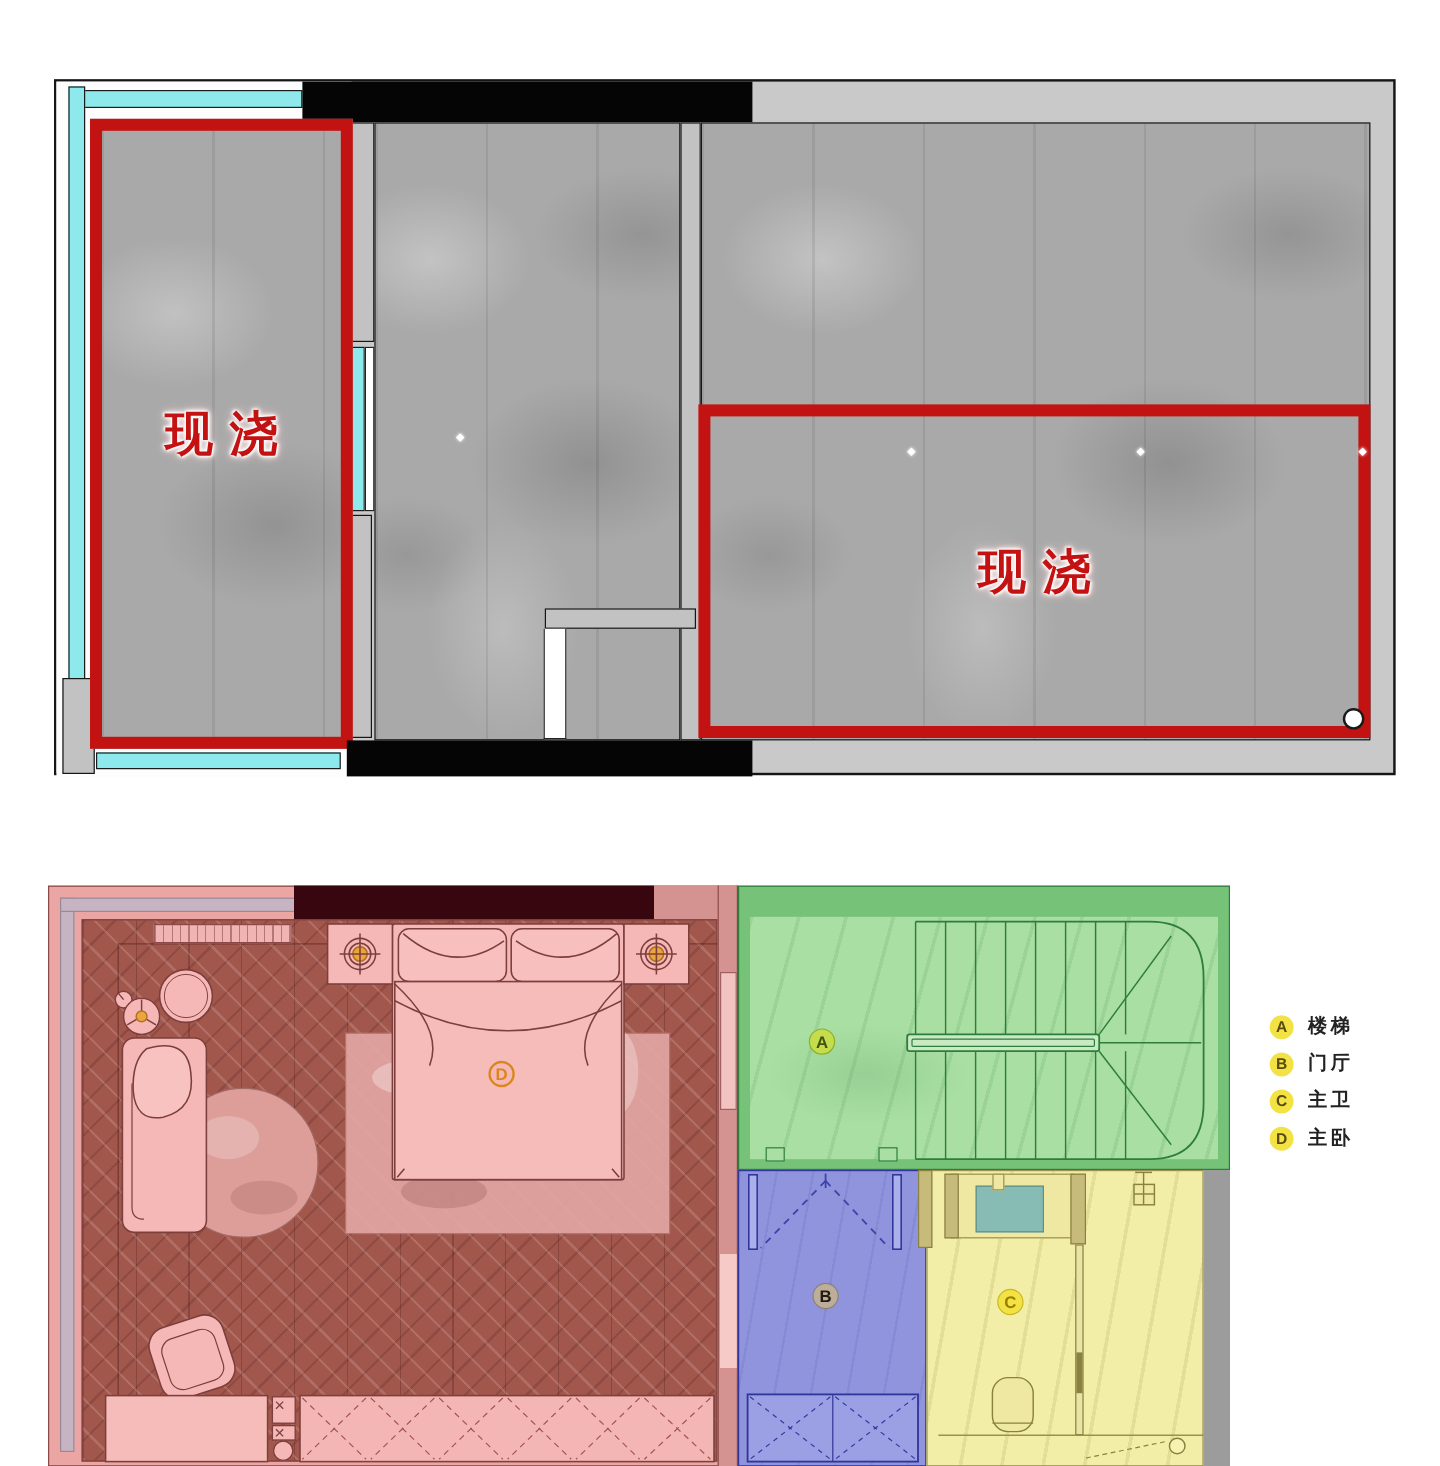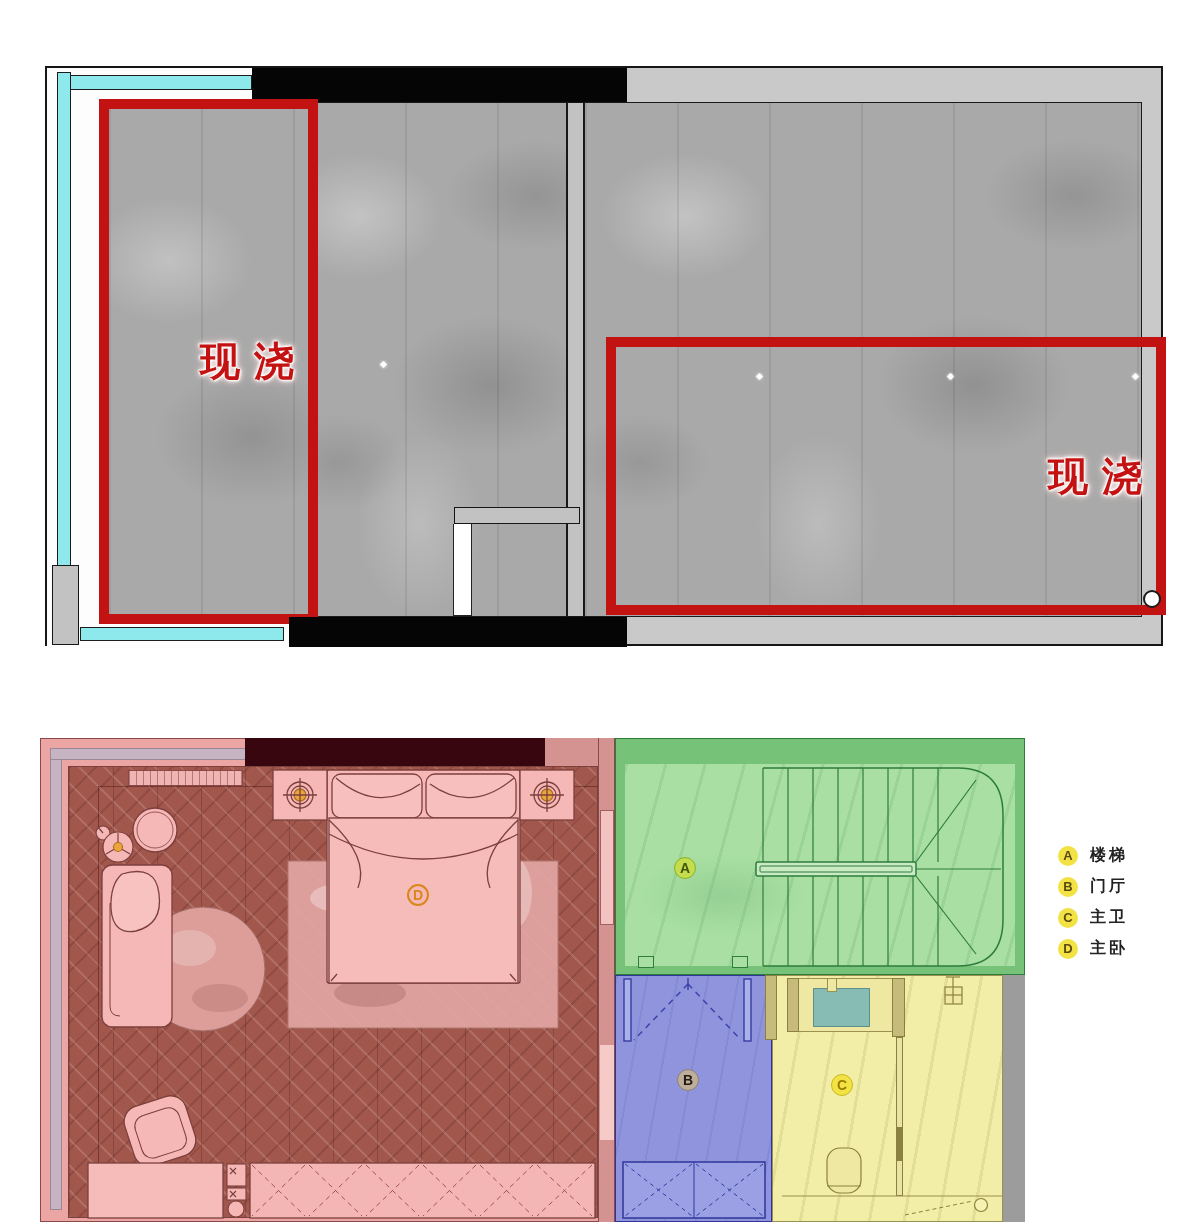--- a/index.html
+++ b/index.html
@@ -16,21 +16,21 @@
   .concrete{
     background-color:#a9a9a9;border:1px solid #1a1a1a;
     background-image:
       repeating-linear-gradient(90deg, rgba(0,0,0,0.08) 0 2px, rgba(0,0,0,0) 2px 92px),
       radial-gradient(ellipse 120px 90px at 18% 22%, rgba(255,255,255,0.30), rgba(255,255,255,0) 70%),
       radial-gradient(ellipse 140px 100px at 70% 55%, rgba(0,0,0,0.14), rgba(0,0,0,0) 70%),
       radial-gradient(ellipse 90px 130px at 42% 82%, rgba(255,255,255,0.22), rgba(255,255,255,0) 70%),
       radial-gradient(ellipse 130px 80px at 88% 18%, rgba(0,0,0,0.12), rgba(0,0,0,0) 70%),
       radial-gradient(ellipse 100px 70px at 10% 70%, rgba(0,0,0,0.10), rgba(0,0,0,0) 70%);
   }
-  .red-zone{border:10px solid #c21212;background:transparent;display:flex;align-items:center;justify-content:flex-end;margin-left:24px;}
+  .red-zone{border:10px solid #c21212;background:transparent;display:flex;align-items:center;justify-content:center;}
   .red-zone.filled{background-color:#a9a9a9;
     background-image:
       repeating-linear-gradient(90deg, rgba(0,0,0,0.08) 0 2px, rgba(0,0,0,0) 2px 92px),
       radial-gradient(ellipse 120px 90px at 30% 30%, rgba(255,255,255,0.28), rgba(255,255,255,0) 70%),
       radial-gradient(ellipse 140px 100px at 72% 65%, rgba(0,0,0,0.13), rgba(0,0,0,0) 70%);}
   .cast-label{font-size:40px;font-weight:bold;color:#c41212;letter-spacing:14px;padding-left:14px;
     font-family:"DejaVu Serif","Liberation Serif",serif;
     text-shadow:0 0 2px #fff,0 0 4px #fff,0 0 6px #ffffff,0 0 10px #ffc9c9,1px 1px 2px #fff,-1px -1px 2px #fff;}
   .sparkle{width:5px;height:5px;background:#fff;transform:rotate(45deg);box-shadow:0 0 3px #fff;}
   .survey-circle{width:18px;height:18px;border-radius:50%;background:#fff;border:2px solid #1a1a1a;}

